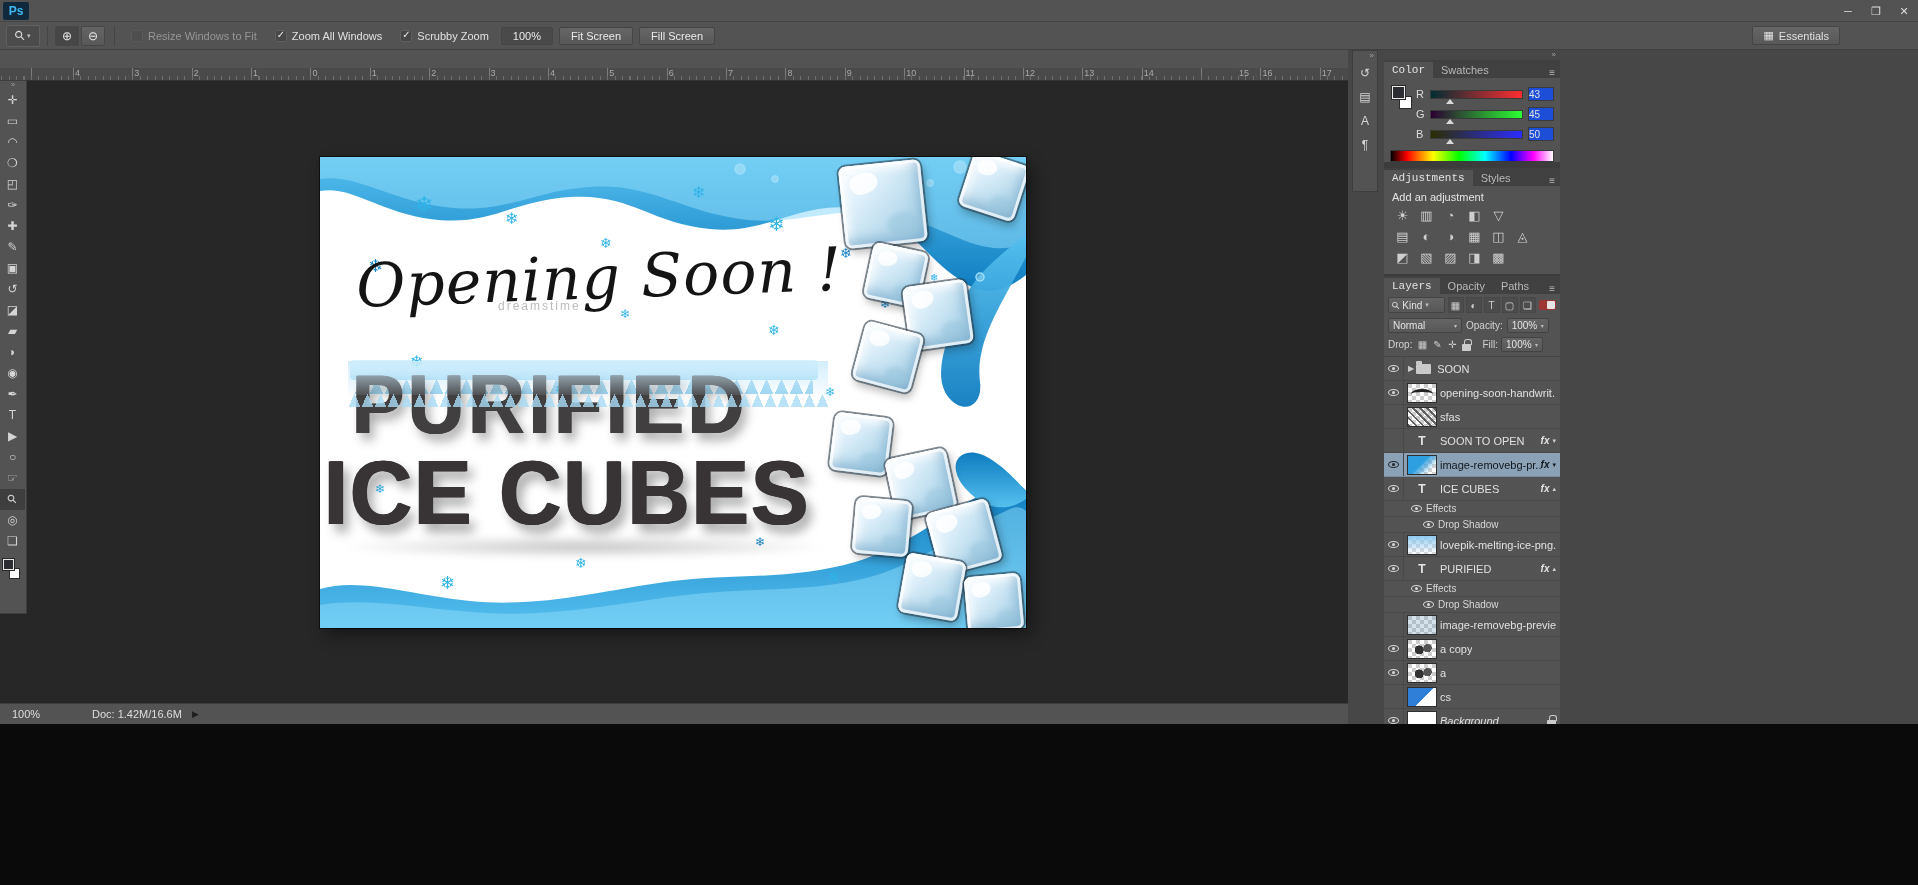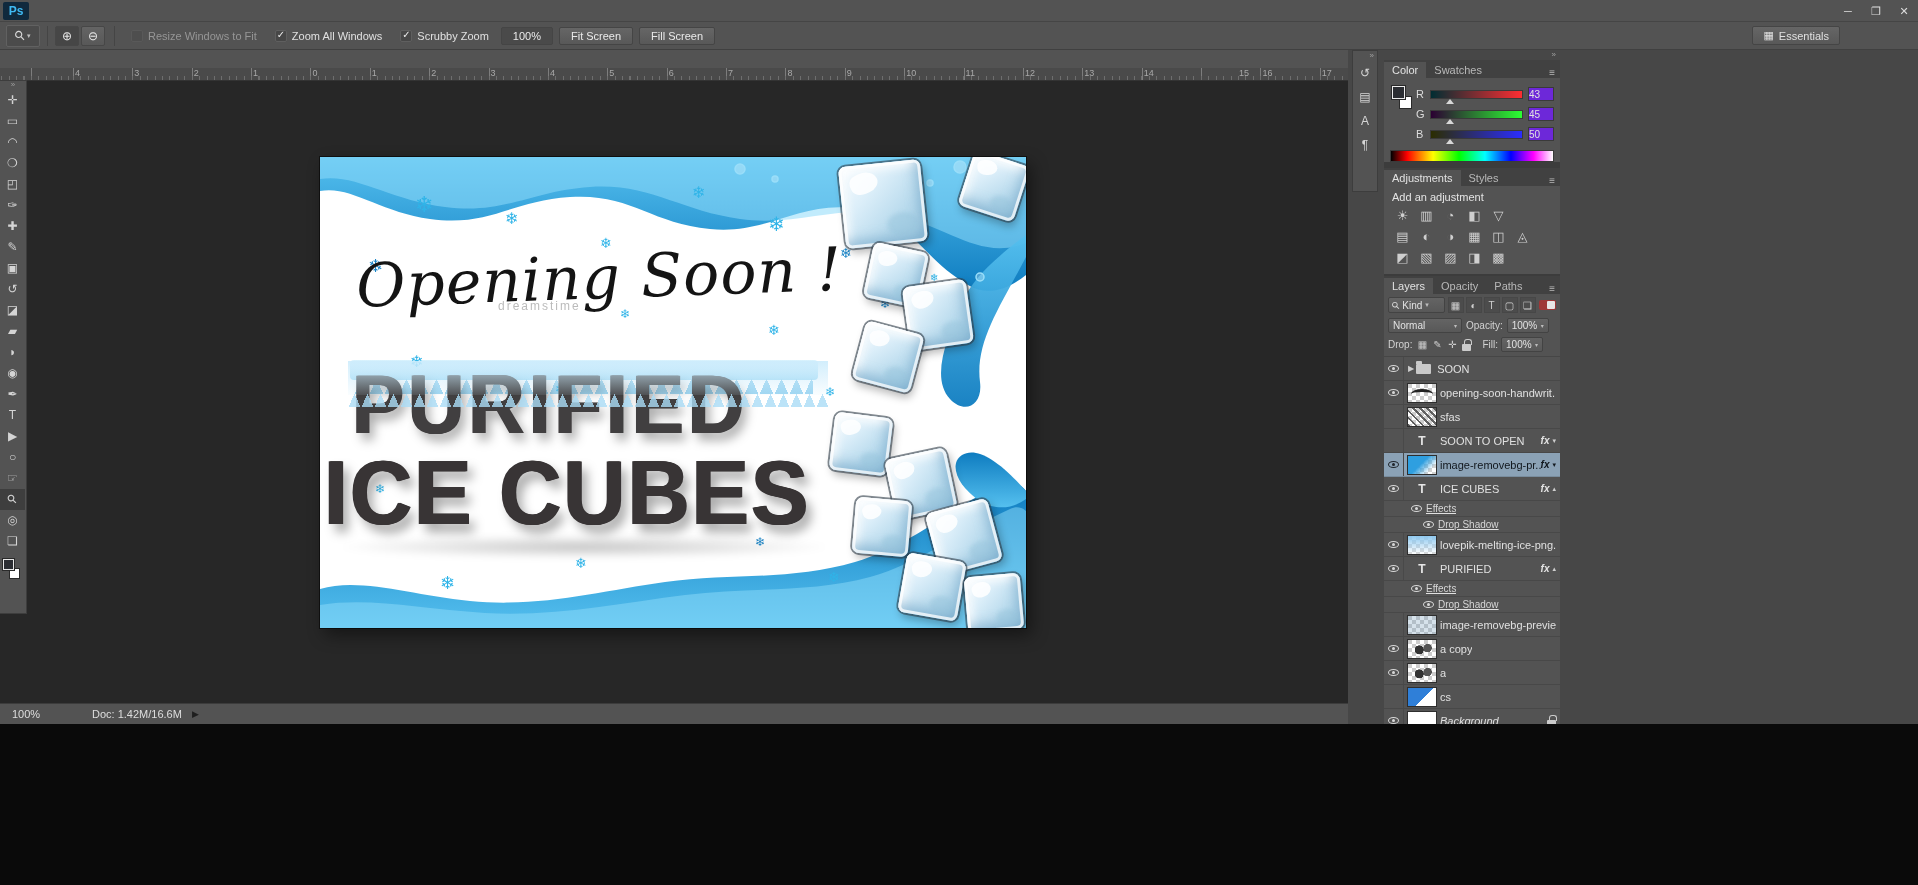--- a/index.html
+++ b/index.html
@@ -97,37 +97,37 @@
   .rightbg { position:absolute; left:1348px; top:50px; width:570px; height:674px; background:#474747; }
   .iconstrip { position:absolute; left:1352px; top:50px; width:26px; height:142px; background:#535353; border:1px solid #3d3d3d; z-index:5; }
   .striphead { height:10px; text-align:right; padding-right:3px; font-size:8px; color:#a0a0a0; line-height:9px; }
   .sicon { width:24px; height:24px; text-align:center; line-height:24px; color:#d6d6d6; font-size:12px; }
 
   .dock { position:absolute; left:1384px; top:50px; width:176px; height:674px; background:#3c3c3c; z-index:5; }
   .panel { background:#535353; margin-bottom:2px; }
   .dockhead { height:10px; background:#474747; text-align:right; padding-right:4px; font-size:8px; color:#a0a0a0; line-height:9px; }
   .ptabs { display:flex; background:#414141; height:18px; align-items:flex-end; }
   .ptab { padding:2px 8px; font-size:11px; color:#b8b8b8; background:#414141; }
-  .ptab.active { background:#535353; color:#e2e2e2; }
+  .ptab.active { background:#535353; color:#e2e2e2;font-family:Liberation Mono, monospace; }
   .pmenu { margin-left:auto; padding-right:5px; color:#b8b8b8; font-size:10px; }
 
   
   .colorbody { display:flex; padding:6px 6px 4px 6px; }
   .swatchwidget { position:relative; width:26px; height:46px; }
   .csw-bg { position:absolute; left:9px; top:12px; width:13px; height:13px; background:#fff; border:1px solid #2a2a2a; }
   .csw-fg { position:absolute; left:2px; top:2px; width:13px; height:13px; border:1px solid #ececec; outline:1px solid #2a2a2a; }
   .chrows { flex:1; }
   .chrow { display:flex; align-items:center; height:20px; gap:5px; }
   .chlabel { width:9px; font-size:11px; color:#dcdcdc; }
   .chbar { position:relative; flex:1; height:9px; border:1px solid #3a3a3a; }
   .chrow.r .chbar { background:linear-gradient(90deg, rgb(0,45,50), rgb(255,45,50)); }
   .chrow.g .chbar { background:linear-gradient(90deg, rgb(43,0,50), rgb(43,255,50)); }
   .chrow.b .chbar { background:linear-gradient(90deg, rgb(43,45,0), rgb(43,45,255)); }
   .thumbtri { position:absolute; left:16%; bottom:-6px; width:0; height:0; border-left:4px solid transparent; border-right:4px solid transparent; border-bottom:5px solid #d8d8d8; }
-  .chval { width:26px; height:14px; background:#6d28d9; border:1px solid #3a3a3a; font-size:10px; color:#e2e2e2; text-align:right; padding-right:18px; line-height:13px; }
+  .chval { width:26px; height:14px; background:#1d4ed8; border:1px solid #3a3a3a; font-size:10px; color:#e2e2e2; text-align:right; padding-right:18px; line-height:13px; }
   .spectrum { height:12px; margin:2px 6px 6px 6px; border:1px solid #3a3a3a; background:linear-gradient(90deg,#000 0%,#f00 10%,#ff0 26%,#0f0 42%,#0ff 58%,#00f 74%,#f0f 88%,#fff 100%); }
 
   
   .adjhead { padding:5px 8px 2px 8px; font-size:11px; color:#e4e4e4; }
   .adjrow { display:flex; padding:1px 8px; gap:3px; }
   .adjicon { width:21px; height:19px; text-align:center; line-height:19px; font-size:13px; color:#cfcfcf; }
   .adjpad { height:6px; }
 
   
   .lfilter { display:flex; align-items:center; gap:3px; padding:3px 4px; }
@@ -140,21 +140,21 @@
   .dd { display:flex; align-items:center; justify-content:space-between; background:linear-gradient(#646464,#585858); border:1px solid #434343; border-radius:2px; color:#e2e2e2; font-size:10px; padding:1px 4px; }
   .dd .mini { font-size:6px; }
   .blenddd { width:74px; }
   .valdd { width:42px; }
   .llock { display:flex; align-items:center; gap:3px; padding:2px 4px 4px 4px; font-size:10px; color:#d2d2d2; border-bottom:1px solid #464646; }
   .lki { width:14px; height:14px; text-align:center; line-height:14px; font-size:10px; color:#cbcbcb; }
   .lockicon { position:relative; display:inline-block; width:9px; height:7px; background:#cbcbcb; border-radius:1px; margin-top:5px; }
   .lockicon::before { content:""; position:absolute; left:1.5px; top:-5px; width:6px; height:5px; border:1.5px solid #cbcbcb; border-bottom:none; border-radius:3px 3px 0 0; }
   .llist { overflow:hidden; }
   .lrow { display:flex; align-items:center; height:24px; border-bottom:1px solid rgba(0,0,0,.13); font-size:11px; color:#e0e0e0; }
-  .lrow.k-fxgroup, .lrow.k-fxitem { height:16px; font-size:10px;text-decoration:underline; }
+  .lrow.k-fxgroup, .lrow.k-fxitem { height:16px; font-size:10px; }
   .lrow.sel { background:#8ba2b6; color:#11171d; }
   .eyecell { width:20px; align-self:stretch; border-right:1px solid #494949; display:flex; align-items:center; justify-content:center; flex:none; }
   .k-fxgroup .eyecell { margin-left:22px; border-right:none; }
   .k-fxitem .eyecell { margin-left:34px; border-right:none; }
   .eye { display:inline-block; width:11px; height:7px; border:1px solid #d8d8d8; border-radius:50%; position:relative; }
   .sel .eye { border-color:#20262c; }
   .eye::after { content:""; position:absolute; left:3px; top:1px; width:3px; height:3px; background:#d8d8d8; border-radius:50%; }
   .sel .eye::after { background:#20262c; }
   .thumb { width:28px; height:18px; margin:0 4px; flex:none; position:relative; outline:1px solid #2e2e2e; background:repeating-conic-gradient(#fff 0 25%, #cdcdcd 0 50%) 0 0 / 8px 8px; }
   .thumb::after { content:""; position:absolute; inset:0; }

